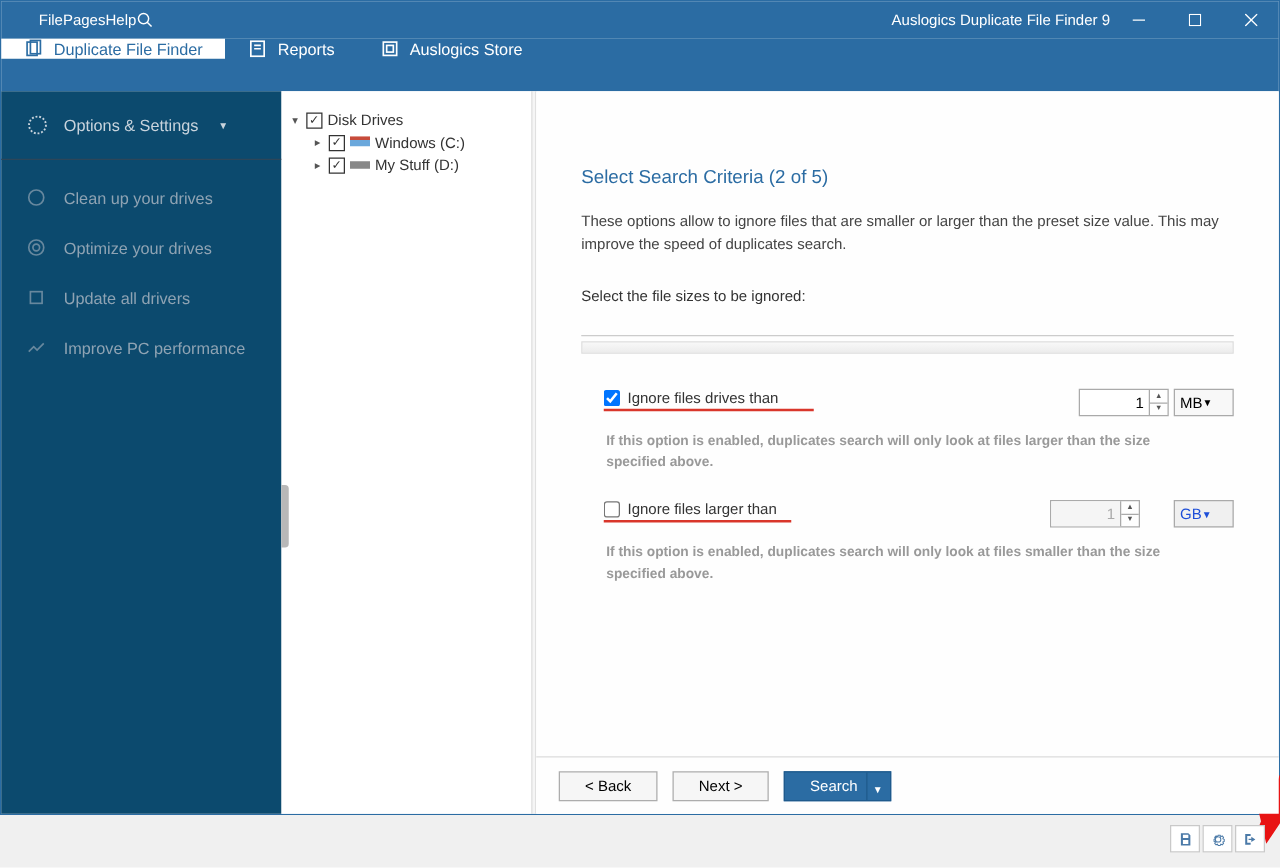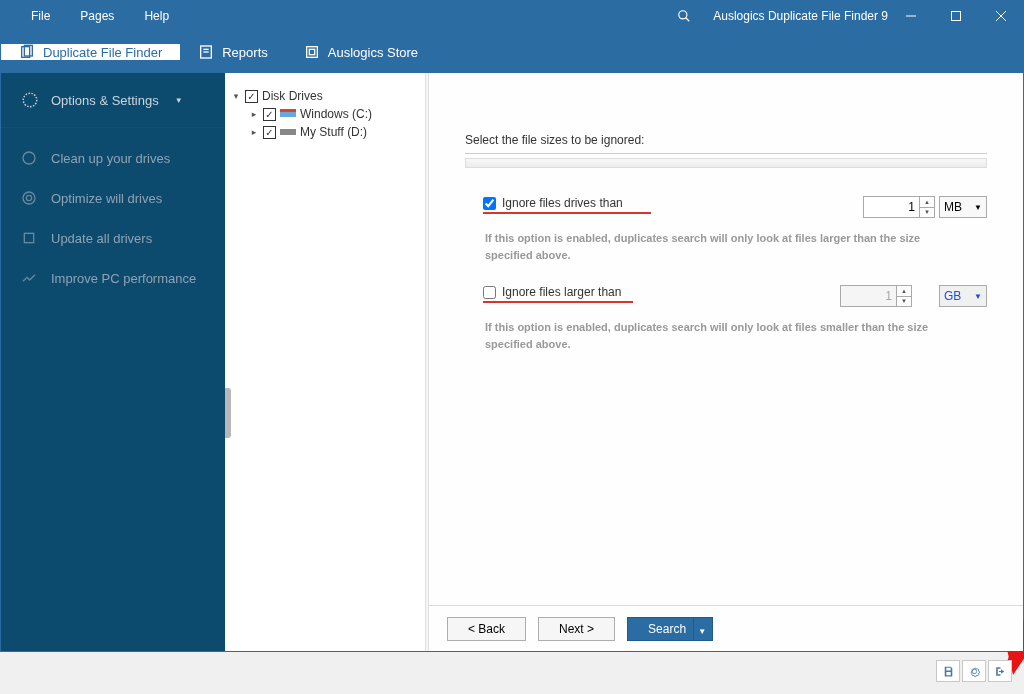--- a/index.html
+++ b/index.html
@@ -1,29 +1,29 @@
 <!DOCTYPE html>
 <html><head>
 <meta charset="utf-8">
 <style>
 * { box-sizing: border-box; margin: 0; padding: 0; font-family: 'Segoe UI', Tahoma, sans-serif; }
 body { background: #f0f0f0; width: 1024px; height: 694px; overflow: hidden; position: relative; }
 
 .window { width: 1024px; height: 652px; background: #fff; display: flex; flex-direction: column; border: 1px solid #2b6ca3; }
 
 .titlebar { height: 30px; background: #2b6ca3; display: flex; align-items: center; color: #fff; font-size: 12px; }
-.menu-items { display: flex; padding-left: 30px; gap: 30px; }
+.menu-items { display: flex; padding-left: 30px; }
 .menu-items span { cursor: pointer; }
-.title-center { flex: 1; display: flex; justify-content: flex-end; align-items: center; gap: 22px; }
+.title-center { flex: 1; display: flex; justify-content: space-between; align-items: center; gap: 22px; }
 .title-center svg { width: 14px; height: 14px; }
 .win-controls { display: flex; }
 .win-controls div { width: 45px; height: 30px; display: flex; align-items: center; justify-content: center; cursor: pointer; }
 .win-controls svg { width: 10px; height: 10px; stroke: #fff; fill: none; stroke-width: 1; }
 
-.tabbar { height: 42px; background: #2b6ca3; display: flex; align-items: center; }
+.tabbar { height: 42px; background: #2b6ca3; display: flex; align-items: flex-start; }
 .tab { display: flex; align-items: center; gap: 8px; padding: 0 18px; color: #fff; font-size: 13px; cursor: pointer; }
 .tab.active { background: #fff; color: #2b6ca3; }
 .tab svg { width: 16px; height: 16px; }
 
 .body { flex: 1; display: flex; min-height: 0; }
 
 .sidebar { width: 224px; background: #0c4a6e; color: #c9d4dd; display: flex; flex-direction: column; font-size: 13px; position: relative; }
 .sidebar-header { height: 54px; display: flex; align-items: center; gap: 12px; padding: 0 20px; cursor: pointer; }
 .sidebar-header svg { width: 18px; height: 18px; }
 .sidebar-divider { height: 1px; background: #2d4659; margin: 0 0 10px 0; }
@@ -36,38 +36,38 @@
 .tree-row.child { padding-left: 18px; }
 .tree-arrow { width: 10px; display: inline-flex; justify-content: center; font-size: 9px; color: #555; }
 .tree-check { width: 13px; height: 13px; border: 1px solid #333; display: inline-flex; align-items: center; justify-content: center; font-size: 10px; }
 .tree-icon { width: 16px; height: 12px; display: inline-flex; align-items: center; justify-content: center; }
 
 .divider-vert { width: 4px; background: #f5f5f5; border-left: 1px solid #e0e0e0; border-right: 1px solid #e0e0e0; }
 
 .main-panel { flex: 1; background: #fefefe; padding: 60px 36px 20px 36px; display: flex; flex-direction: column; position: relative; }
 .main-title { color: #2b6ca3; font-size: 15px; font-weight: 400; margin-bottom: 18px; }
 .main-desc { color: #444; font-size: 12px; line-height: 1.5; margin-bottom: 26px; max-width: 520px; }
-.main-subhead { color: #333; font-size: 12px; margin-bottom: 6px; }
+.main-subhead { color: #333; font-size: 12px; margin-bottom: 24px; }
 .main-hr { height: 1px; background: #ccc; margin-bottom: 4px; }
 .main-bar { height: 10px; background: linear-gradient(#f8f8f8,#ececec); border: 1px solid #ddd; margin-bottom: 28px; }
 
 .criteria-row { display: flex; align-items: flex-start; margin-bottom: 2px; padding-left: 18px; }
 .criteria-left { flex: 1; }
 .criteria-label { display: flex; align-items: center; gap: 6px; font-size: 12px; color: #333; cursor: pointer; }
 .criteria-label input { width: 13px; height: 13px; }
 .criteria-underline { height: 2px; background: #d9362b; width: 168px; margin-top: 2px; }
 .criteria-desc { font-size: 11px; color: #999; margin: 10px 0 22px 20px; max-width: 460px; line-height: 1.5; font-weight: bold; }
 .criteria-inputs { display: flex; gap: 4px; align-items: center; }
 .num-input { width: 72px; height: 22px; border: 1px solid #aaa; display: flex; }
 .num-input input { flex: 1; border: none; text-align: right; padding-right: 4px; font-size: 12px; width: 100%; outline: none; }
 .num-input.disabled input { background: #f5f5f5; color: #aaa; }
 .spinner { width: 15px; display: flex; flex-direction: column; border-left: 1px solid #aaa; }
 .spinner div { flex: 1; display: flex; align-items: center; justify-content: center; font-size: 6px; color: #555; cursor: pointer; }
 .spinner div:first-child { border-bottom: 1px solid #aaa; }
-.unit-select { width: 48px; height: 22px; border: 1px solid #aaa; display: flex; align-items: center; justify-content: space-between; padding: 0 4px; font-size: 12px; background: #f8f8f8; cursor: pointer; }
+.unit-select { width: 48px; height: 22px; border: 1px solid #aaa; display: flex; align-items: center; justify-content: flex-start; padding: 0 4px; font-size: 12px; background: #f8f8f8; cursor: pointer; }
 .unit-select.disabled { color: #1d4ed8; background: #f0f0f0; margin-left: 23px; }
 
 .arrow-annotation { position: absolute; left: 570px; top: 430px; pointer-events: none; }
 
 .footer-btns { position: absolute; bottom: 0; left: 0; right: 0; height: 46px; border-top: 1px solid #dcdcdc; display: flex; align-items: center; padding-left: 18px; gap: 12px; background: #fefefe; }
 .btn { height: 24px; padding: 0 20px; border: 1px solid #adadad; background: #f6f6f6; font-size: 12px; cursor: pointer; display: flex; align-items: center; }
 .btn-primary { background: #2b6ca3; color: #fff; border: 1px solid #1f5a8c; position: relative; padding-right: 26px; }
 .btn-primary::after { content: ''; position: absolute; right: 0; top: 0; bottom: 0; width: 18px; border-left: 1px solid #1f5a8c; display: flex; align-items: center; justify-content: center; }
 .btn-primary .drop { position: absolute; right: 6px; top: 9px; font-size: 8px; }
 
@@ -155,21 +155,21 @@
         <svg viewBox="0 0 24 24" fill="none" stroke="#8fa3b3" stroke-width="2">
             <circle cx="12" cy="12" r="9"></circle>
           </svg>
         <span>Clean up your drives</span>
       </div>
       <div class="sidebar-item">
         <svg viewBox="0 0 24 24" fill="none" stroke="#8fa3b3" stroke-width="2">
             <circle cx="12" cy="12" r="9"></circle>
             <circle cx="12" cy="12" r="4"></circle>
           </svg>
-        <span>Optimize will drives</span>
+        <span>Optimize your drives</span>
       </div>
       <div class="sidebar-item">
         <svg viewBox="0 0 24 24" fill="none" stroke="#8fa3b3" stroke-width="2">
             <rect x="5" y="5" width="14" height="14"></rect>
           </svg>
         <span>Update all drivers</span>
       </div>
       <div class="sidebar-item">
         <svg viewBox="0 0 24 24" fill="none" stroke="#8fa3b3" stroke-width="2">
             <polyline points="3,17 9,11 13,15 21,7"></polyline>
@@ -204,20 +204,22 @@
               <rect x="0" y="2" width="16" height="6" fill="#888"></rect>
             </svg>
           </span>
         <span>My Stuff (D:)</span>
       </div>
     </div>
 
     <div class="divider-vert"></div>
 
     <div class="main-panel">
+      <div class="main-title">Select Search Criteria (2 of 5)</div>
+      <div class="main-desc">These options allow to ignore files that are smaller or larger than the preset size value. This may improve the speed of duplicates search.</div>
       <div class="main-subhead">Select the file sizes to be ignored:</div>
       <div class="main-hr"></div>
       <div class="main-bar"></div>
 
       <div class="criteria-row">
         <div class="criteria-left">
           <label class="criteria-label">
             <input type="checkbox" checked="" style="">
             <span>Ignore files drives than</span>
           </label>

